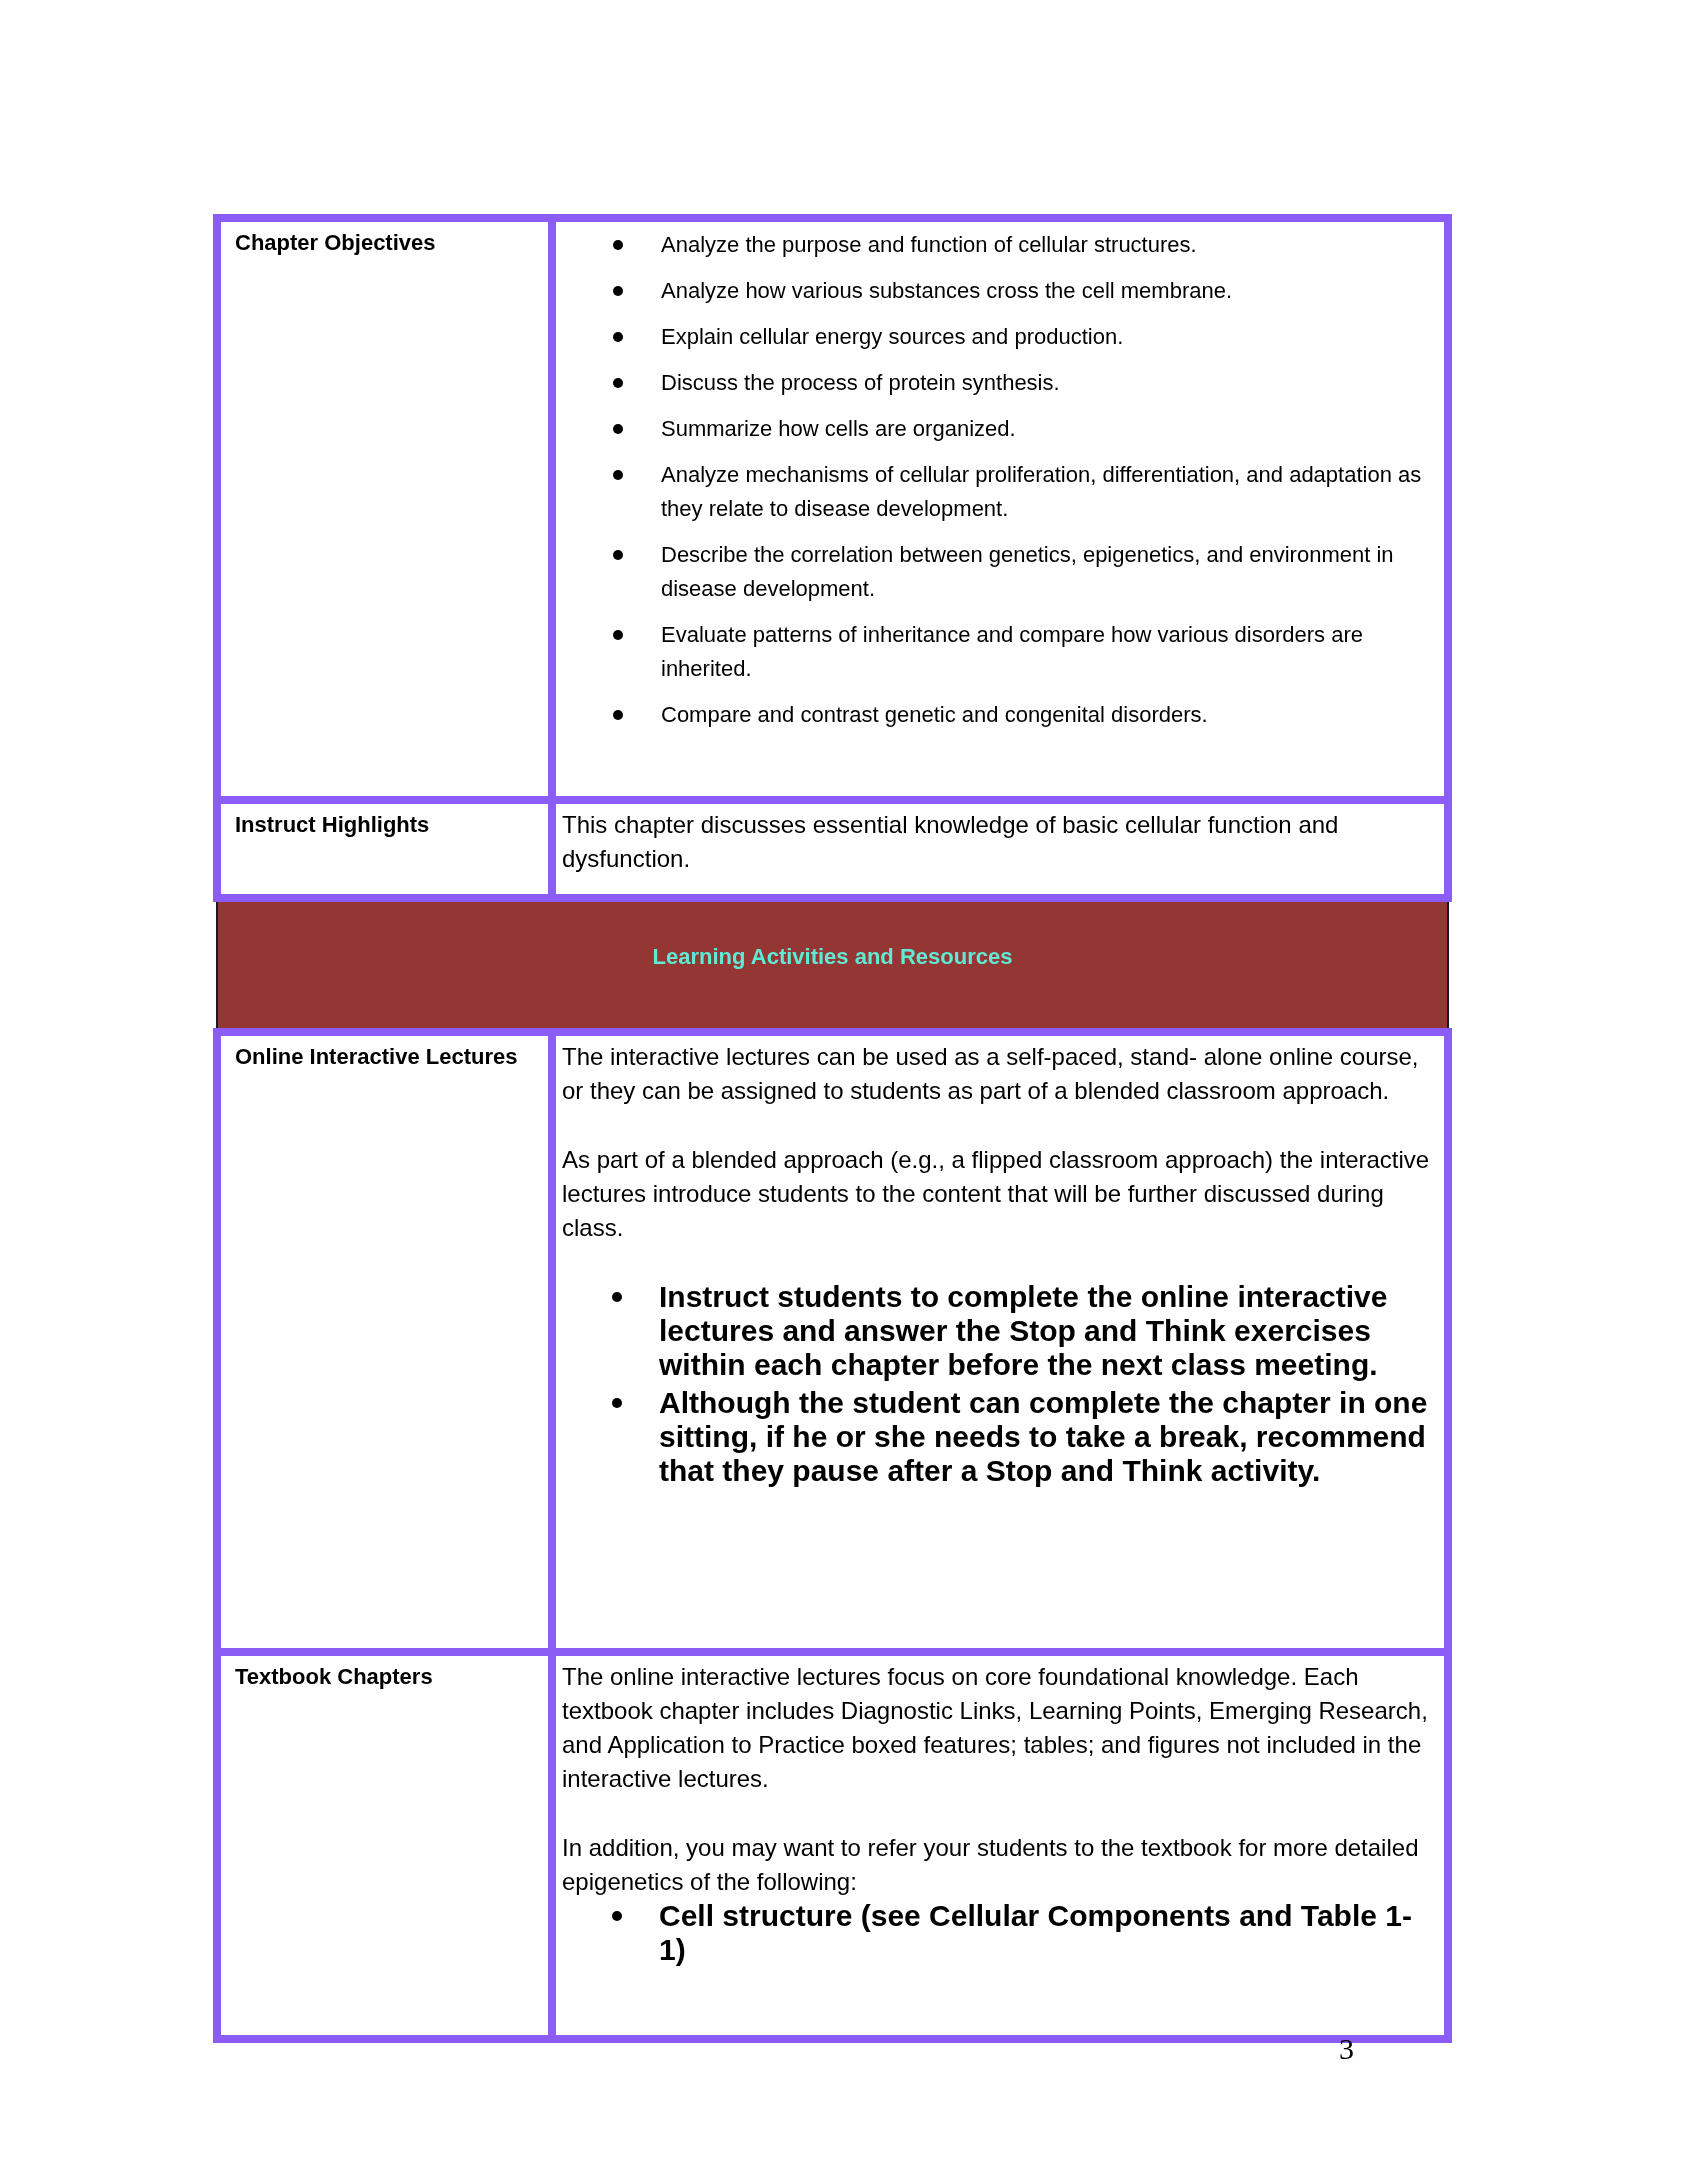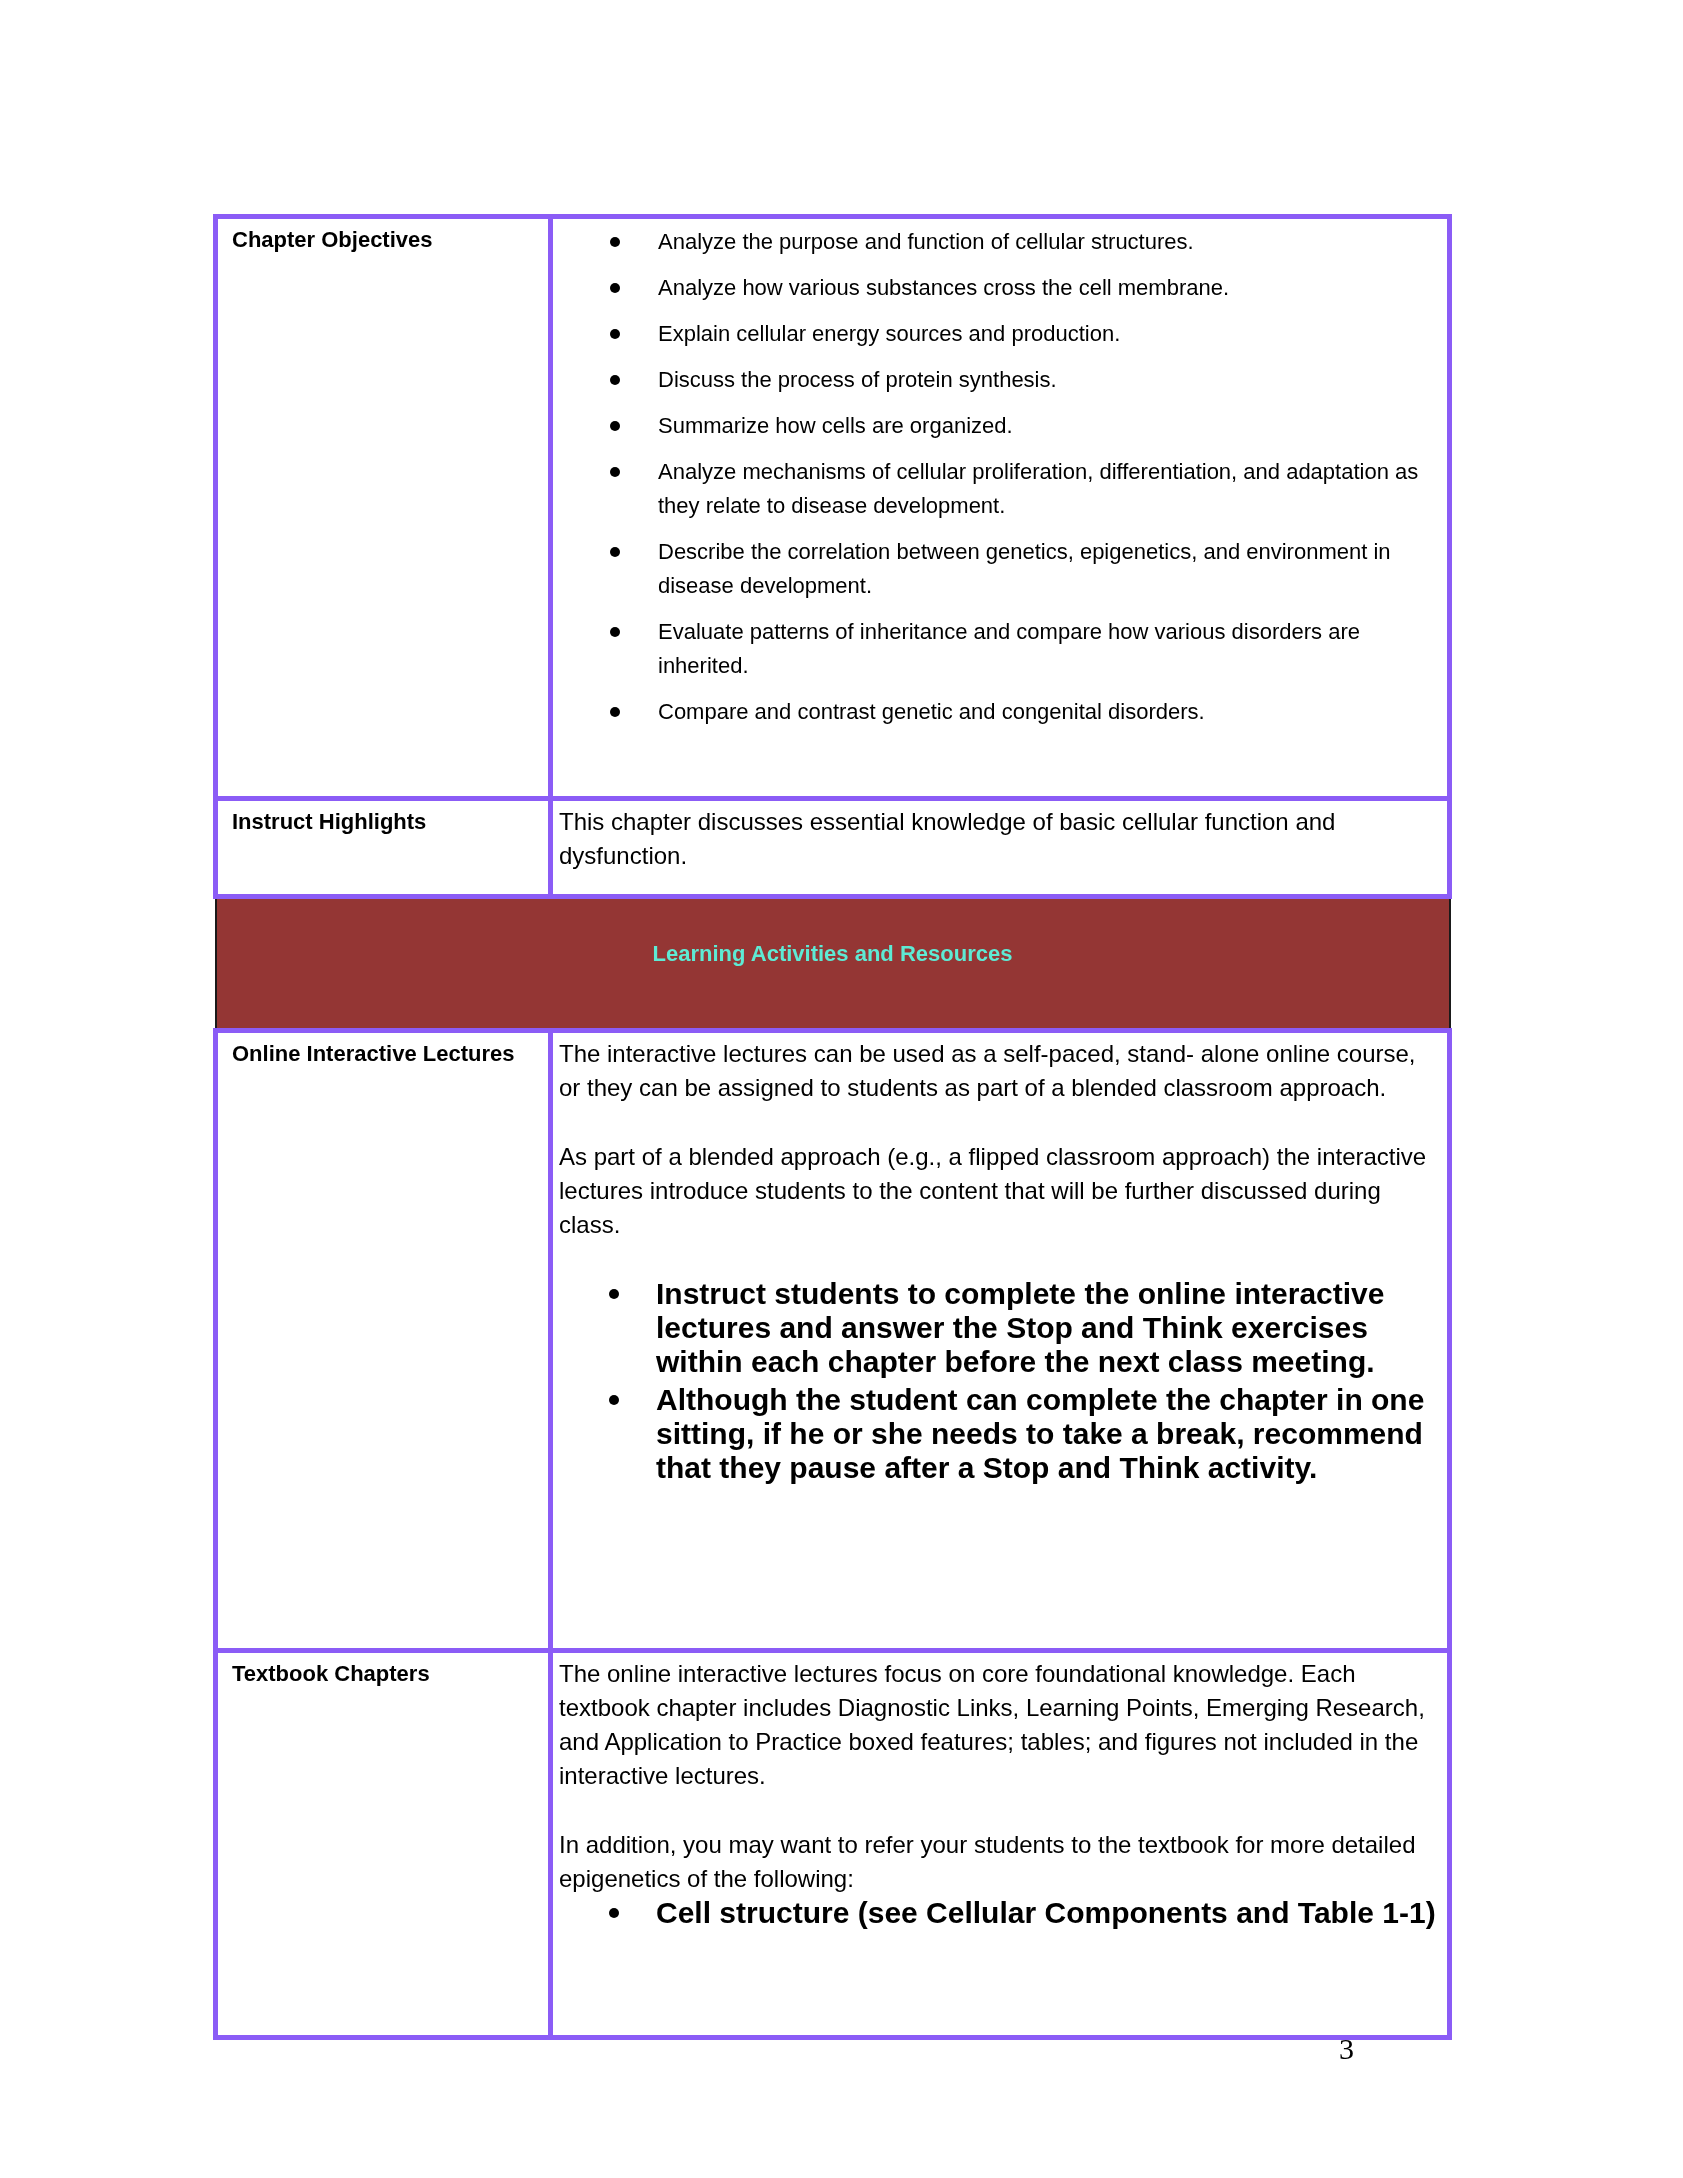--- a/index.html
+++ b/index.html
@@ -21,21 +21,21 @@
     }
     table.guide {
       position: absolute;
       left: 213px;
       top: 214px;
       width: 1239px;
       border-collapse: collapse;
       table-layout: fixed;
     }
     table.guide td {
-      border: 5px solid #8b5cf6;
+      border: 8px solid #8b5cf6;
       vertical-align: top;
       font-size: 22px;
       line-height: 34px;
     }
     td.label-cell {
       width: 335px;
       padding: 4px 14px;
       font-weight: bold;
       font-size: 22px;
       line-height: 31px;

